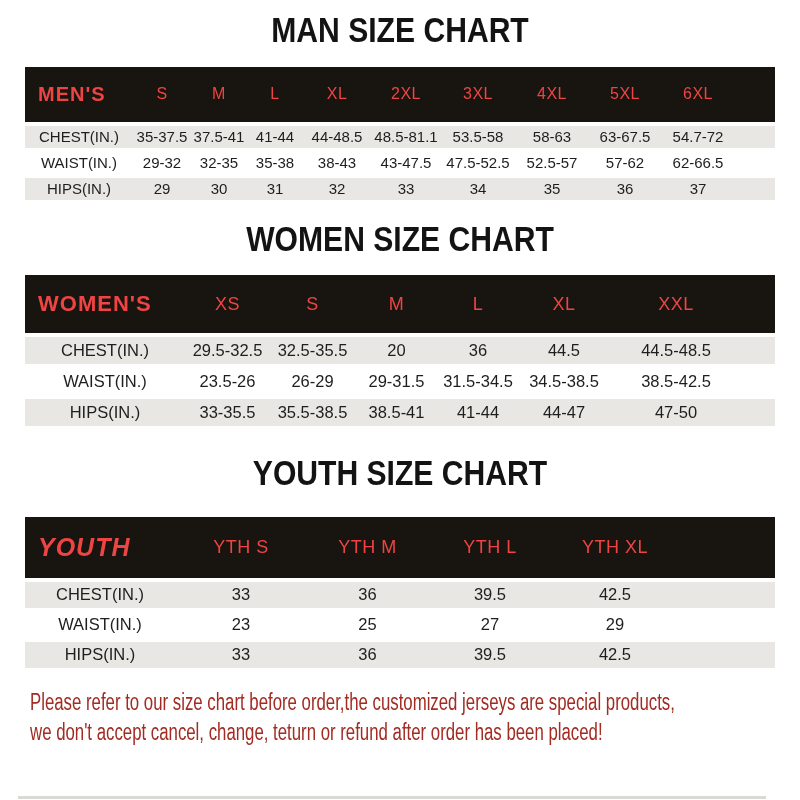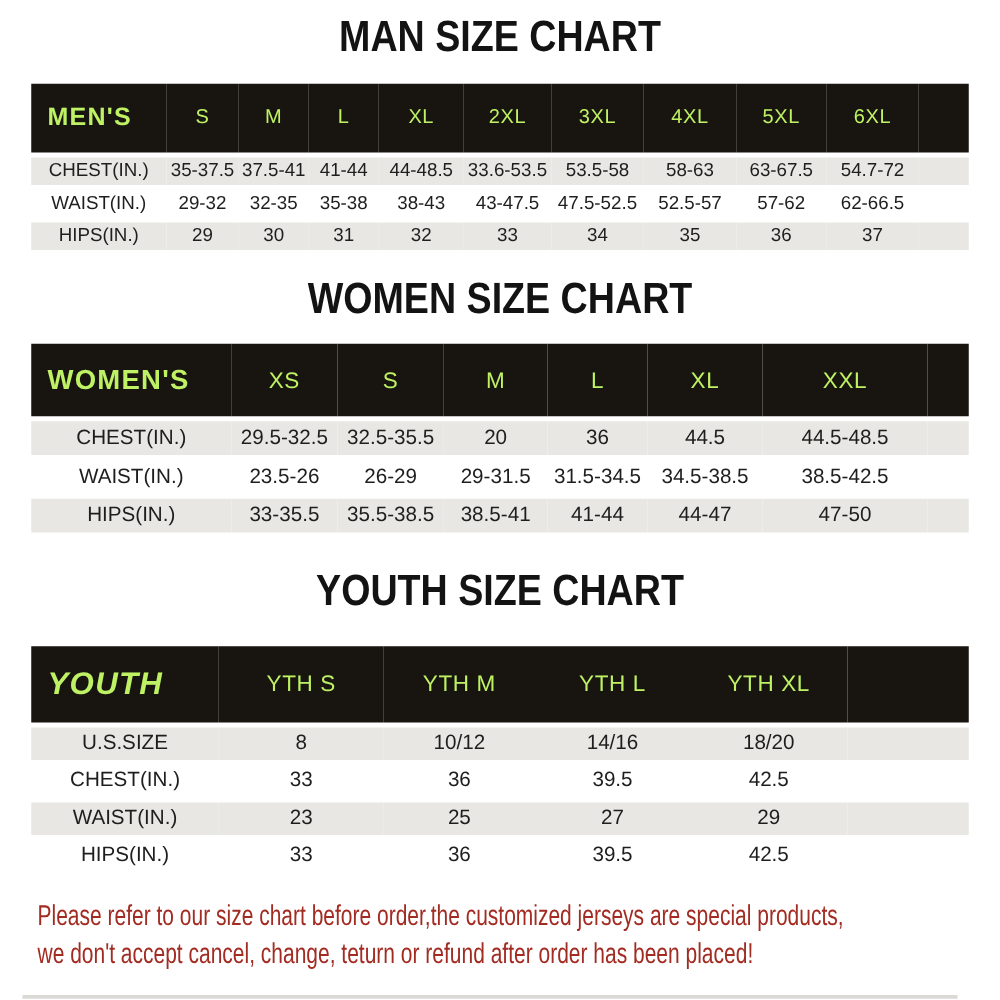--- a/index.html
+++ b/index.html
@@ -27,21 +27,21 @@
   .heading-men   { margin-top: 11px; }
   .heading-women { margin-top: 16px; }
   .heading-youth { margin-top: 24px; }
 
   
   .size-table {
     margin-left: 25px; width: 750px;
     table-layout: fixed; border-collapse: separate; border-spacing: 0 4px;
   }
   .size-table th {
-    background: #18140F; color: #bef264; font-weight: 400;
+    background: #18140F; color: #ef4444; font-weight: 400;
     text-align: center; vertical-align: middle; letter-spacing: 0.5px;
     padding: 16px; white-space: nowrap;
   }
   .size-table th.tt { font-weight: 700; text-align: left; padding-left: 13px; letter-spacing: 1px; }
   .size-table td {
     text-align: center; vertical-align: middle; color: #1E1E1E;
     padding: 0; white-space: nowrap;
   }
   .size-table tbody tr:nth-child(odd) td { background: #E8E7E3; }
   .size-table tbody tr:nth-child(even) td { background: #ffffff; }
@@ -111,21 +111,21 @@
         <th></th>
       </tr>
     </thead>
     <tbody>
       <tr>
         <td>CHEST(IN.)</td>
         <td>35-37.5</td>
         <td>37.5-41</td>
         <td>41-44</td>
         <td>44-48.5</td>
-        <td>33.6-53.5</td>
+        <td>48.5-81.1</td>
         <td>53.5-58</td>
         <td>58-63</td>
         <td>63-67.5</td>
         <td>54.7-72</td>
         <td></td>
       </tr>
       <tr>
         <td>WAIST(IN.)</td>
         <td>29-32</td>
         <td>32-35</td>
@@ -229,28 +229,20 @@
         <th class="tt">YOUTH</th>
         <th>YTH S</th>
         <th>YTH M</th>
         <th>YTH L</th>
         <th>YTH XL</th>
         <th></th>
       </tr>
     </thead>
     <tbody>
       <tr>
-        <td>U.S.SIZE</td>
-        <td>8</td>
-        <td>10/12</td>
-        <td>14/16</td>
-        <td>18/20</td>
-        <td></td>
-      </tr>
-      <tr>
         <td>CHEST(IN.)</td>
         <td>33</td>
         <td>36</td>
         <td>39.5</td>
         <td>42.5</td>
         <td></td>
       </tr>
       <tr>
         <td>WAIST(IN.)</td>
         <td>23</td>

